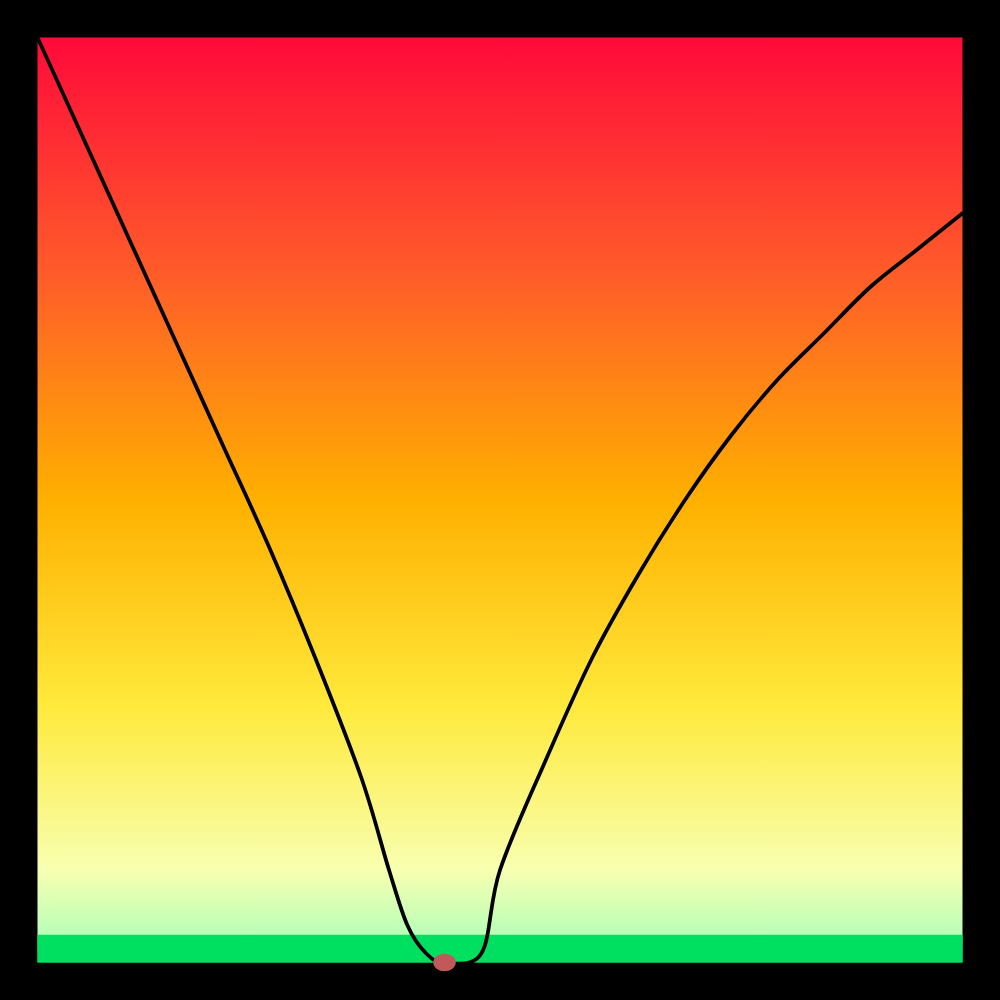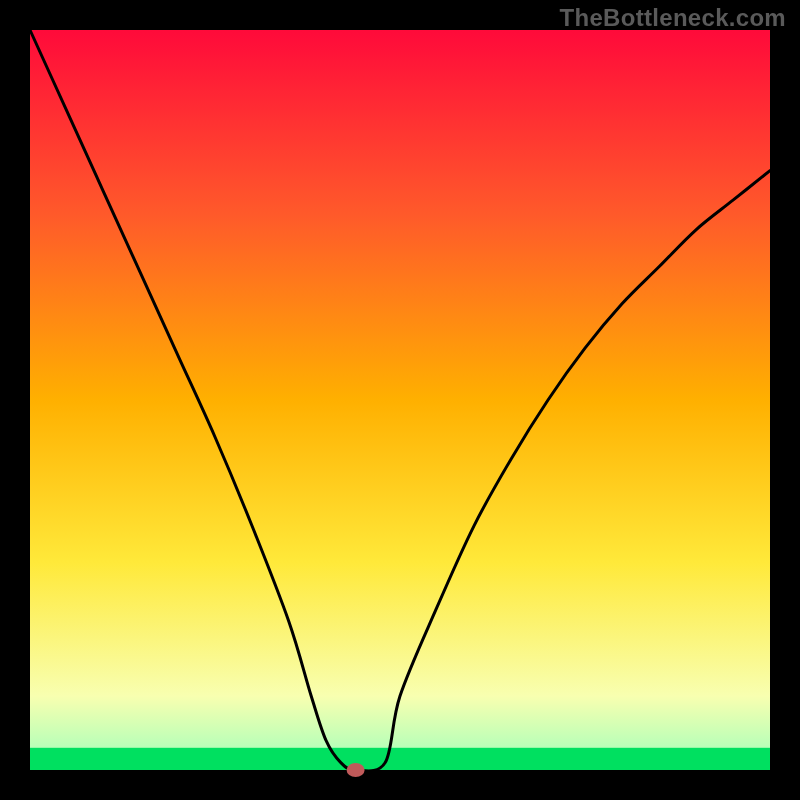--- a/index.html
+++ b/index.html
@@ -30,21 +30,20 @@
   svg {
     position: absolute;
     top: 0;
     left: 0;
   }
 </style>
 </head>
 <body>
 
 <div class="outer">
-  <div class="watermark">TheBottleneck.com</div>
   <svg id="chart-svg" width="800" height="800" viewBox="0 0 800 800">
     <defs>
       <linearGradient id="bg-grad" x1="0" y1="0" x2="0" y2="1">
           <stop offset="0%" stop-color="#ff0a3a"></stop>
           <stop offset="25%" stop-color="#ff5a2a"></stop>
           <stop offset="50%" stop-color="#ffb000"></stop>
           <stop offset="72%" stop-color="#ffe93a"></stop>
           <stop offset="90%" stop-color="#f8ffb0"></stop>
           <stop offset="97%" stop-color="#b8ffb8"></stop>
           <stop offset="100%" stop-color="#00e060"></stop>

